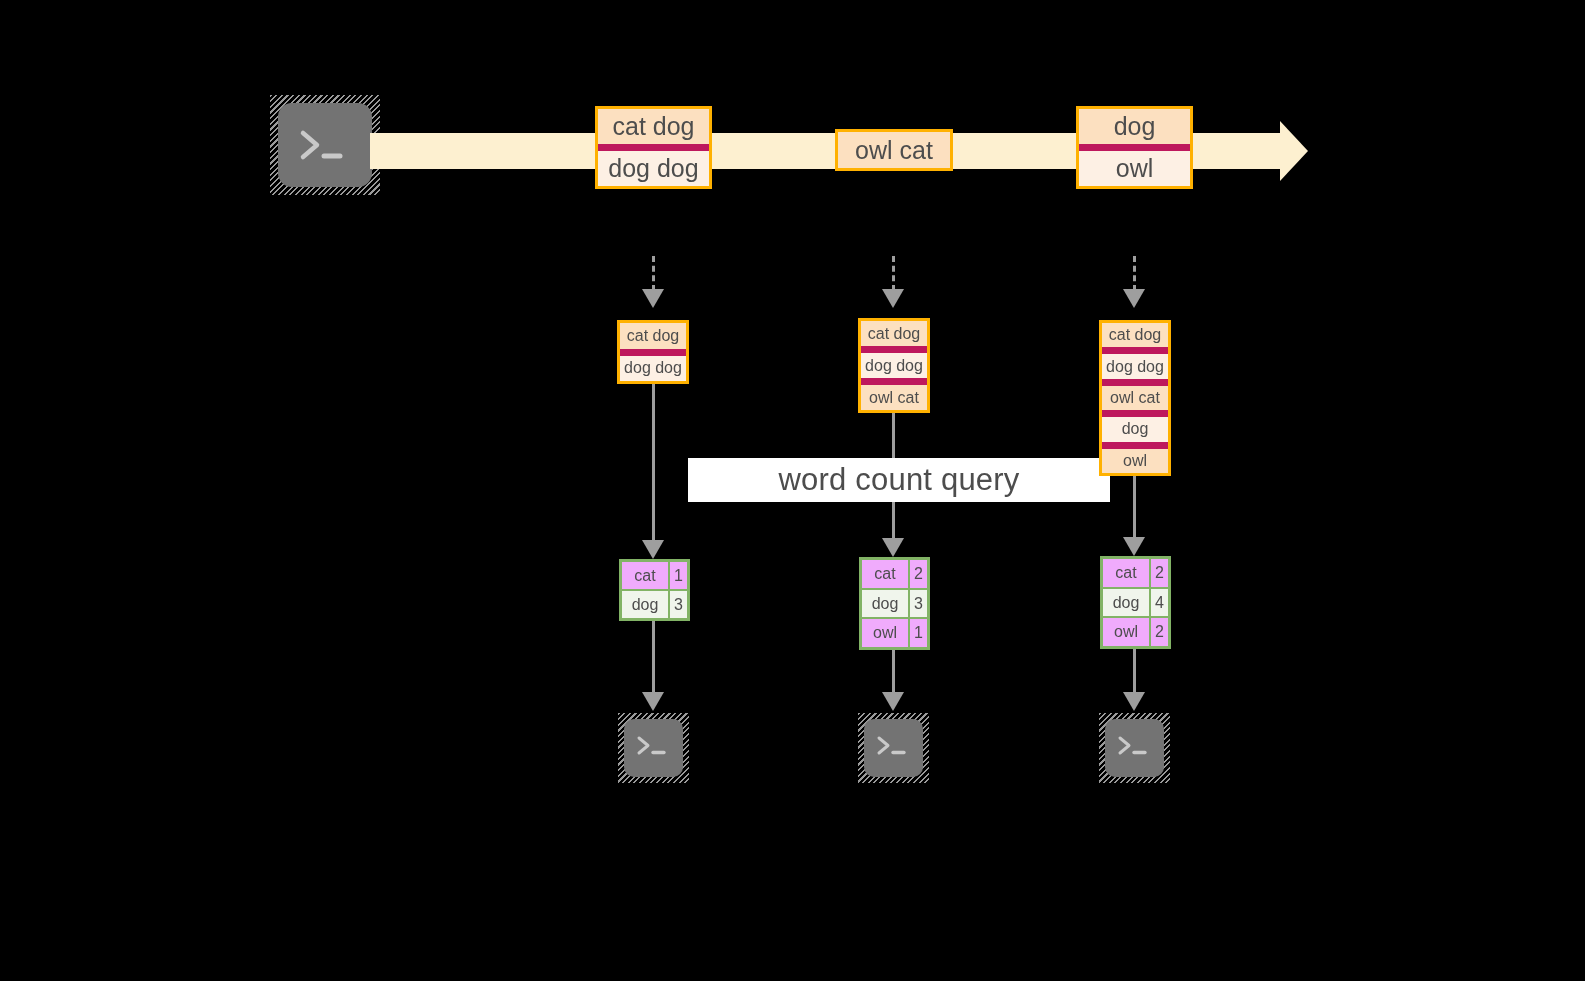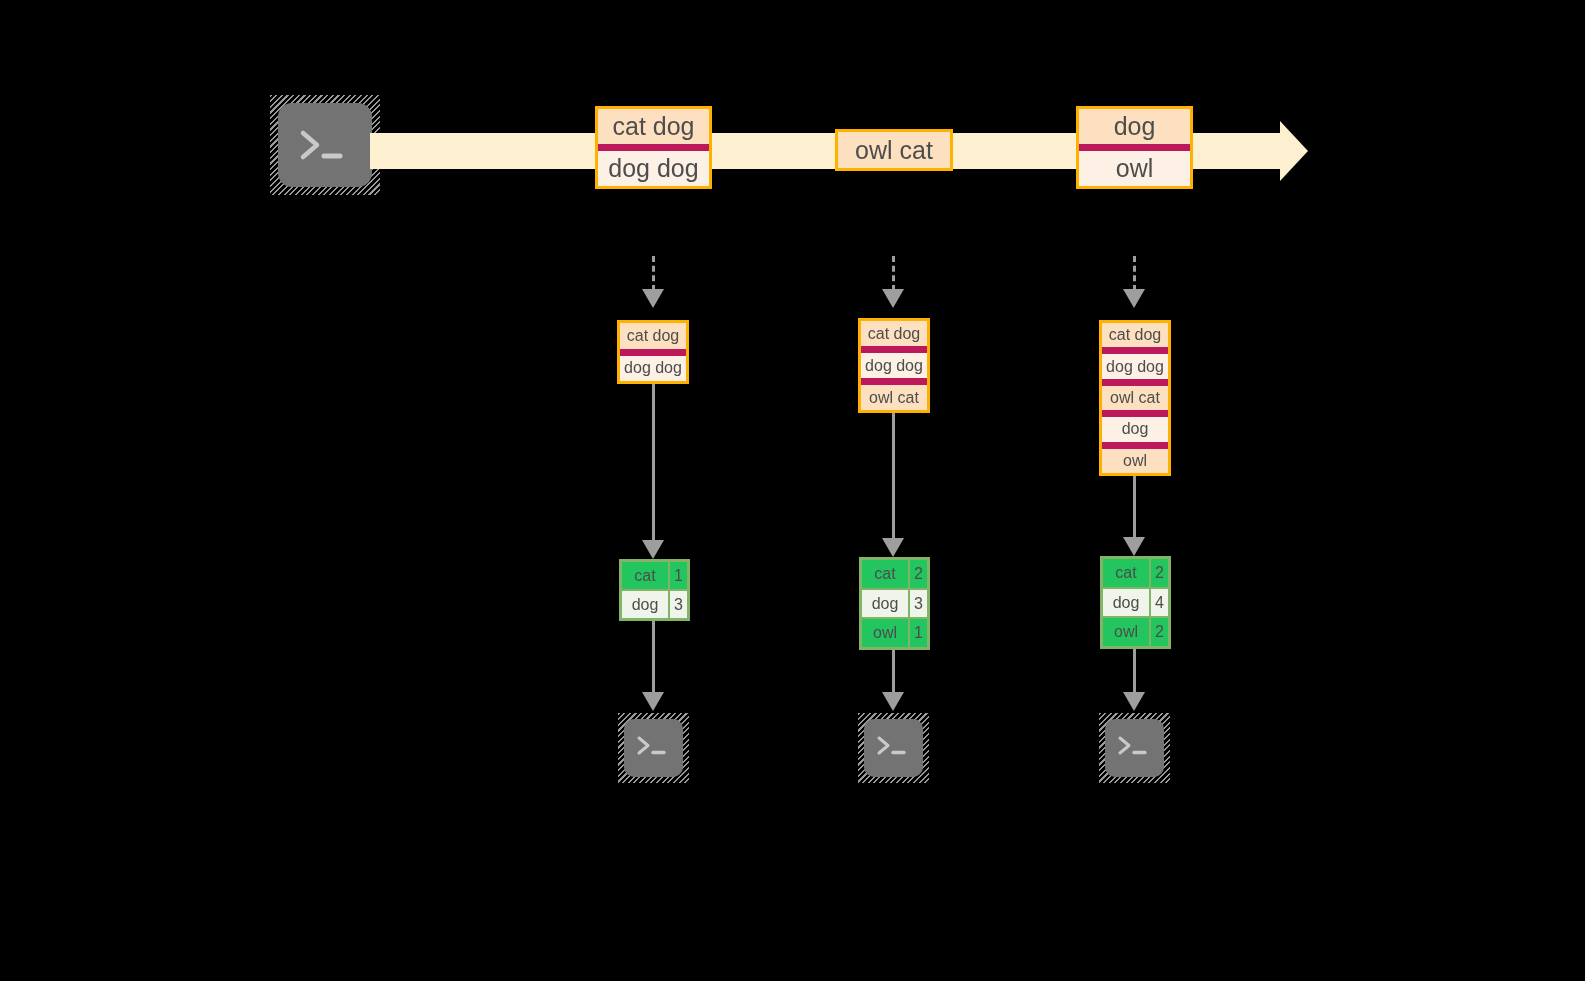--- a/index.html
+++ b/index.html
@@ -104,21 +104,21 @@
   .gcell {
     display: flex;
     align-items: center;
     justify-content: center;
     font-size: 16px;
     color: #4d4d4d;
     box-sizing: border-box;
   }
   .gcell.key { flex: 0 0 46px; }
   .gcell.val { flex: 1 1 auto; border-left: 2px solid #82B366; }
-  .grow.a .gcell { background: #22c55e; }
+  .grow.a .gcell { background: #f0abfc; }
   .grow.b .gcell { background: #F0F5EC; }
 
   
   .vline {
     position: absolute;
     width: 3px;
     background: #9E9E9E;
     z-index: 2;
   }
   .vline.dashed {
@@ -284,14 +284,17 @@
   <div class="vhead" style="left:1123px; top:692px;"></div>
 
   <div class="term small" style="left:1099px; top:713px; width:71px; height:70px;">
     <div class="term-inner"></div>
     <svg class="term-glyph" viewBox="0 0 71 70">
       <path d="M21 25 L30 32.5 L21 40" fill="none" stroke="#c9c9c9" stroke-width="3" stroke-linecap="round" stroke-linejoin="round"></path>
       <line x1="35" y1="39.5" x2="46" y2="39.5" stroke="#c9c9c9" stroke-width="3.4" stroke-linecap="round"></line>
     </svg>
   </div>
 
+  <div class="query-band" style="left:688px; top:458px; width:422px; height:44px;">
+    <span>word count query</span>
+  </div>
 
 </div>
 
 </body></html>

